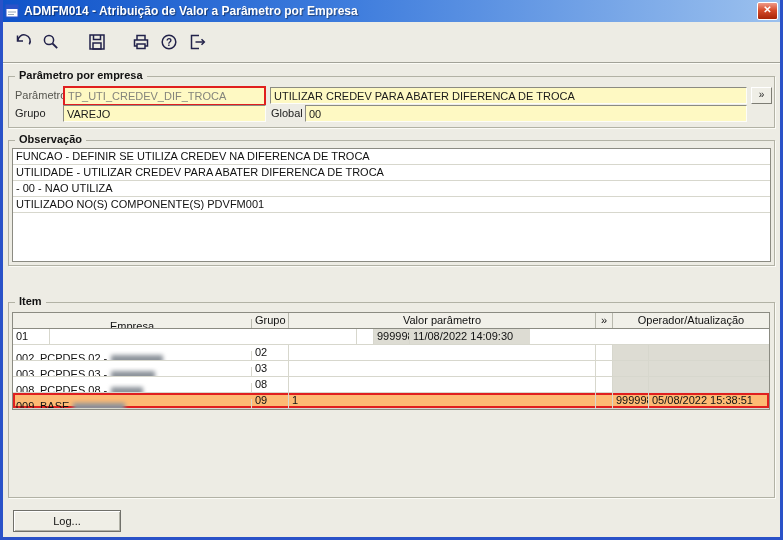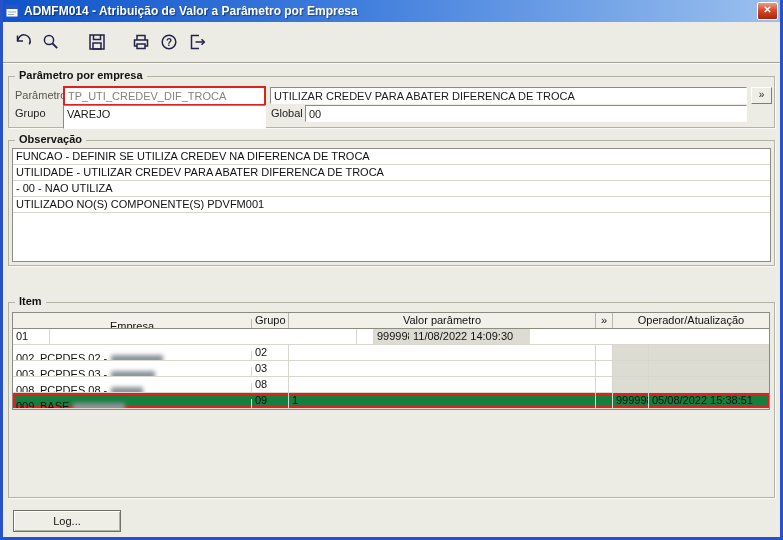--- a/index.html
+++ b/index.html
@@ -19,21 +19,21 @@
     text-align:center;font-weight:bold;}
   
   .tool{position:absolute;width:24px;height:24px;top:30px;display:flex;align-items:center;justify-content:center;}
   .tool svg{stroke:#22224a;fill:none;stroke-width:1.5;}
   .sep{position:absolute;left:0;right:0;top:62px;border-top:1px solid #a2a298;border-bottom:1px solid #fbfbf5;}
   
   .groupbox{position:absolute;box-sizing:border-box;border:1px solid #b2b2a5;box-shadow:1px 1px 0 #fbfbf6;}
   .legend{position:absolute;top:-8px;left:6px;background:#edece4;padding:0 4px;font-weight:bold;font-size:11px;color:#111;white-space:nowrap;}
   .lbl{position:absolute;font-size:11px;color:#55554e;white-space:nowrap;}
   .lbl.dark{color:#222;}
-  .field{position:absolute;box-sizing:border-box;background:#ffffff;
+  .field{position:absolute;box-sizing:border-box;background:#fef9c3;
     border:1px solid;border-color:#8b8b82 #fdfdf8 #fdfdf8 #8b8b82;
     font-size:11px;line-height:14px;padding:1px 3px 0;color:#1a1a1a;white-space:nowrap;overflow:hidden;}
   .field.redbox{border:2px solid #e01f1f;color:#84847c;}
   .btn3d{position:absolute;box-sizing:border-box;background:#efeee6;text-align:center;
     border:1px solid;border-color:#ffffff #7d7d74 #7d7d74 #ffffff;
     font-size:10px;line-height:13px;color:#222;cursor:default;}
   
   .obs{position:absolute;left:9px;top:148px;width:759px;height:114px;background:#fff;
     border:1px solid #8b8b82;box-sizing:border-box;overflow:hidden;}
   .obs-row{height:16px;line-height:15px;border-bottom:1px solid #d7d7cd;padding:0 3px;
@@ -41,21 +41,21 @@
   
   .grid{position:absolute;left:9px;top:312px;width:758px;background:#fff;
     border:1px solid #8b8b82;box-sizing:border-box;font-size:11px;color:#111;}
   .grow{display:flex;height:16px;line-height:15px;box-sizing:border-box;border-bottom:1px solid #d7d7cd;background:#fff;}
   .grow.head{background:#f1f0e9;border-bottom:1px solid #8b8b82;}
   .cell{box-sizing:border-box;border-right:1px solid #d7d7cd;padding:0 3px;white-space:nowrap;overflow:hidden;}
   .grow.head .cell{text-align:center;border-right:1px solid #b9b9ae;}
   .c1{flex:0 0 239px;margin-top:6px;} .c2{flex:0 0 37px;} .c3{flex:0 0 307px;} .c4{flex:0 0 17px;text-align:center;}
   .c5{flex:0 0 36px;} .c6{flex:0 0 120px;border-right:none;}
   .grow:not(.head) .c5, .grow:not(.head) .c6{background:#dddcd3;}
-  .grow.selected{background:#15803d;box-shadow:inset 0 0 0 2px #e01f1f;}
+  .grow.selected{background:#fdba74;box-shadow:inset 0 0 0 2px #e01f1f;}
   .grow.selected .c5, .grow.selected .c6{background:transparent;}
   .num{display:inline-block;width:24px;}
   .redact{display:inline-block;height:9px;background:#8d939b;filter:blur(2px);
     border-radius:1px;vertical-align:middle;margin-left:4px;}
   
   .btn-log{position:absolute;left:10px;top:510px;width:108px;height:22px;box-sizing:border-box;
     background:#efeee6;border:1px solid #70706a;box-shadow:inset 1px 1px 0 #fff,inset -1px -1px 0 #b3b3a8;
     font-size:11px;color:#111;text-align:center;line-height:20px;cursor:default;}
 </style>
 </head>
@@ -118,21 +118,21 @@
   <div class="sep"></div>
 
   <div class="groupbox" style="left:5px;top:76px;width:767px;height:52px;">
     <span class="legend">Parâmetro por empresa</span>
   </div>
   <span class="lbl" style="left:12px;top:89px;">Parâmetro</span>
   <span class="field redbox" style="left:60px;top:86px;width:203px;height:20px;">TP_UTI_CREDEV_DIF_TROCA</span>
   <span class="field" style="left:267px;top:87px;width:477px;height:17px;">UTILIZAR CREDEV PARA ABATER DIFERENCA DE TROCA</span>
   <span class="btn3d" style="left:748px;top:87px;width:21px;height:17px;">»</span>
   <span class="lbl dark" style="left:12px;top:107px;">Grupo</span>
-  <span class="field" style="left:60px;top:105px;width:203px;height:24px;">VAREJO</span>
+  <span class="field" style="left:60px;top:105px;width:203px;height:17px;">VAREJO</span>
   <span class="lbl dark" style="left:268px;top:107px;">Global</span>
   <span class="field" style="left:302px;top:105px;width:442px;height:17px;">00</span>
 
   <div class="groupbox" style="left:5px;top:140px;width:767px;height:126px;">
     <span class="legend">Observação</span>
   </div>
   <div class="obs">
     <div class="obs-row">FUNCAO - DEFINIR SE UTILIZA CREDEV NA DIFERENCA DE TROCA</div>
     <div class="obs-row">UTILIDADE - UTILIZAR CREDEV PARA ABATER DIFERENCA DE TROCA</div>
     <div class="obs-row"> - 00 - NAO UTILIZA</div>

